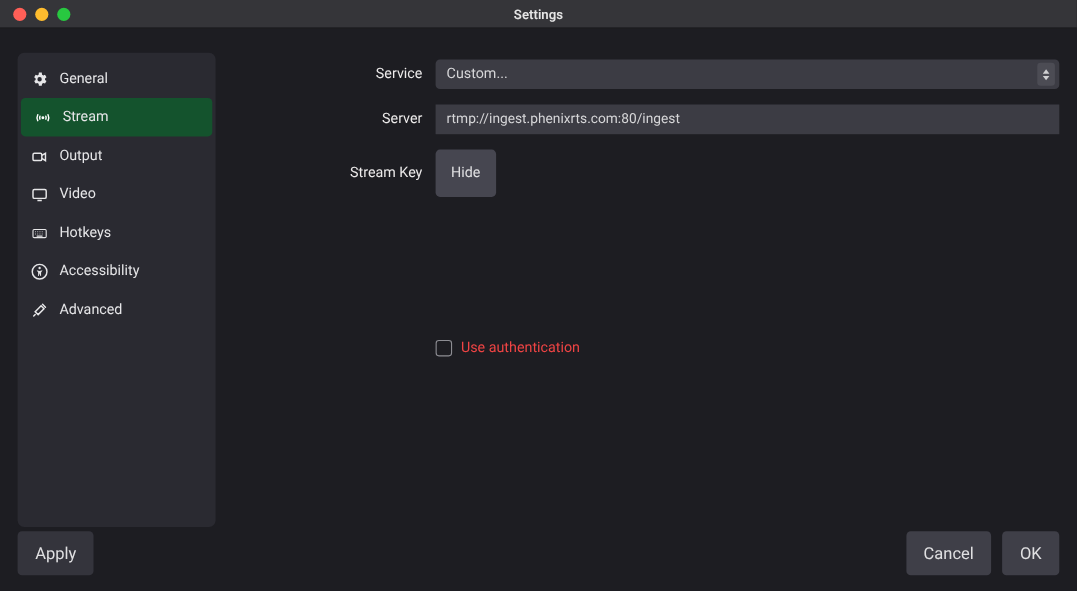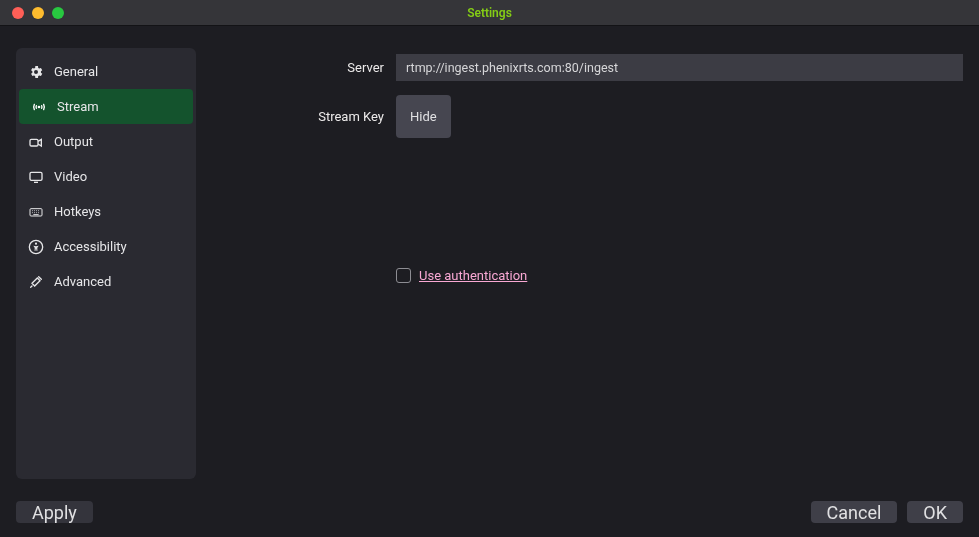--- a/index.html
+++ b/index.html
@@ -4,21 +4,21 @@
   <style>
     * { box-sizing: border-box; margin: 0; padding: 0; font-family: -apple-system, BlinkMacSystemFont, "Segoe UI", Roboto, sans-serif; }
     body { background: #1d1d22; color: #fff; width: 979px; height: 537px; overflow: hidden; font-size: 13px; }
     
     .titlebar { height: 26px; background: #353539; display: flex; align-items: center; position: relative; border-bottom: 1px solid #131316; }
     .traffic-lights { display: flex; gap: 8px; padding-left: 12px; }
     .tl { width: 12px; height: 12px; border-radius: 50%; }
     .tl-red { background: #ff5f57; }
     .tl-yellow { background: #febc2e; }
     .tl-green { background: #28c840; }
-    .titlebar-title { position: absolute; left: 0; right: 0; text-align: center; font-size: 12px; font-weight: 600; color: #84cc16; pointer-events: none; }
+    .titlebar-title { position: absolute; left: 0; right: 0; text-align: center; font-size: 12px; font-weight: 600; color: #e5e5e5; pointer-events: none; }
     
     .body-area { padding: 22px 16px 58px 16px; display: flex; gap: 14px; height: calc(100% - 26px); position: relative; }
     
     .sidebar { width: 180px; background: #2a2a31; border-radius: 6px; padding: 6px 0; }
     .sidebar-item { display: flex; align-items: center; gap: 10px; padding: 0 12px; height: 35px; cursor: pointer; color: #e6e6e8; }
     .sidebar-item.active { background: #14532d; border-radius: 4px; margin: 0 3px; }
     .sidebar-icon { width: 16px; height: 16px; display: flex; align-items: center; justify-content: center; flex-shrink: 0; }
     .sidebar-label { font-size: 13px; }
     
     .main { flex: 1; padding-top: 6px; }
@@ -33,25 +33,25 @@
     .sp-up { border-bottom: 4px solid #d0d0d2; }
     .sp-down { border-top: 4px solid #d0d0d2; }
     
     .text-input { flex: 1; background: #3c3c44; border: none; color: #d6d6d8; border-radius: 0; padding: 0 10px; height: 27px; font-size: 12.5px; outline: none; }
     .text-input::placeholder { color: #d6d6d8; }
     
     .hide-btn { background: #464650; border: none; color: #e0e0e2; border-radius: 4px; padding: 0 14px; height: 43px; font-size: 13px; cursor: pointer; }
     
     .checkbox-row { display: flex; align-items: center; margin-top: 130px; padding-left: 186px; }
     .checkbox { width: 15px; height: 15px; border: 1.5px solid #8d8d93; border-radius: 3px; margin-right: 8px; cursor: pointer; background: transparent; }
-    .checkbox-label { font-size: 13px; color: #f9a8d4; text-decoration: underline; }
+    .checkbox-label { font-size: 13px; color: #ef4444; }
     
     .footer { position: absolute; left: 16px; right: 16px; bottom: 14px; display: flex; justify-content: space-between; }
     .footer-right { display: flex; gap: 10px; }
-    .btn { background: #3f3f48; border: none; color: #e0e0e2; border-radius: 4px; padding: 0 16px; height: 22px; font-size: 18px; cursor: pointer; }
+    .btn { background: #3f3f48; border: none; color: #e0e0e2; border-radius: 4px; padding: 0 16px; height: 40px; font-size: 15px; cursor: pointer; }
     .btn-apply { background: #34343c; }
 
     svg { display:block; }
   </style>
 </head>
 <body>
 
 <div class="titlebar">
   <div class="traffic-lights">
     <div class="tl tl-red"></div>
@@ -134,20 +134,34 @@
             <path d="M6 18l-2 2"></path>
           </svg>
       </span>
       <span class="sidebar-label">Advanced</span>
     </div>
 
   </div>
 
   <div class="main">
 
+    <div class="form-row">
+      <div class="form-label">Service</div>
+      <div class="form-control-area">
+        <div class="select-wrap">
+          <div class="select-control">
+              <span>Custom...</span>
+            </div>
+          <div class="select-spinner">
+            <div class="sp-arrow sp-up"></div>
+            <div class="sp-arrow sp-down"></div>
+          </div>
+        </div>
+      </div>
+    </div>
 
     <div class="form-row">
       <div class="form-label">Server</div>
       <div class="form-control-area">
         <input type="text" class="text-input" value="rtmp://ingest.phenixrts.com:80/ingest" style="">
       </div>
     </div>
 
     <div class="form-row">
       <div class="form-label">Stream Key</div>

